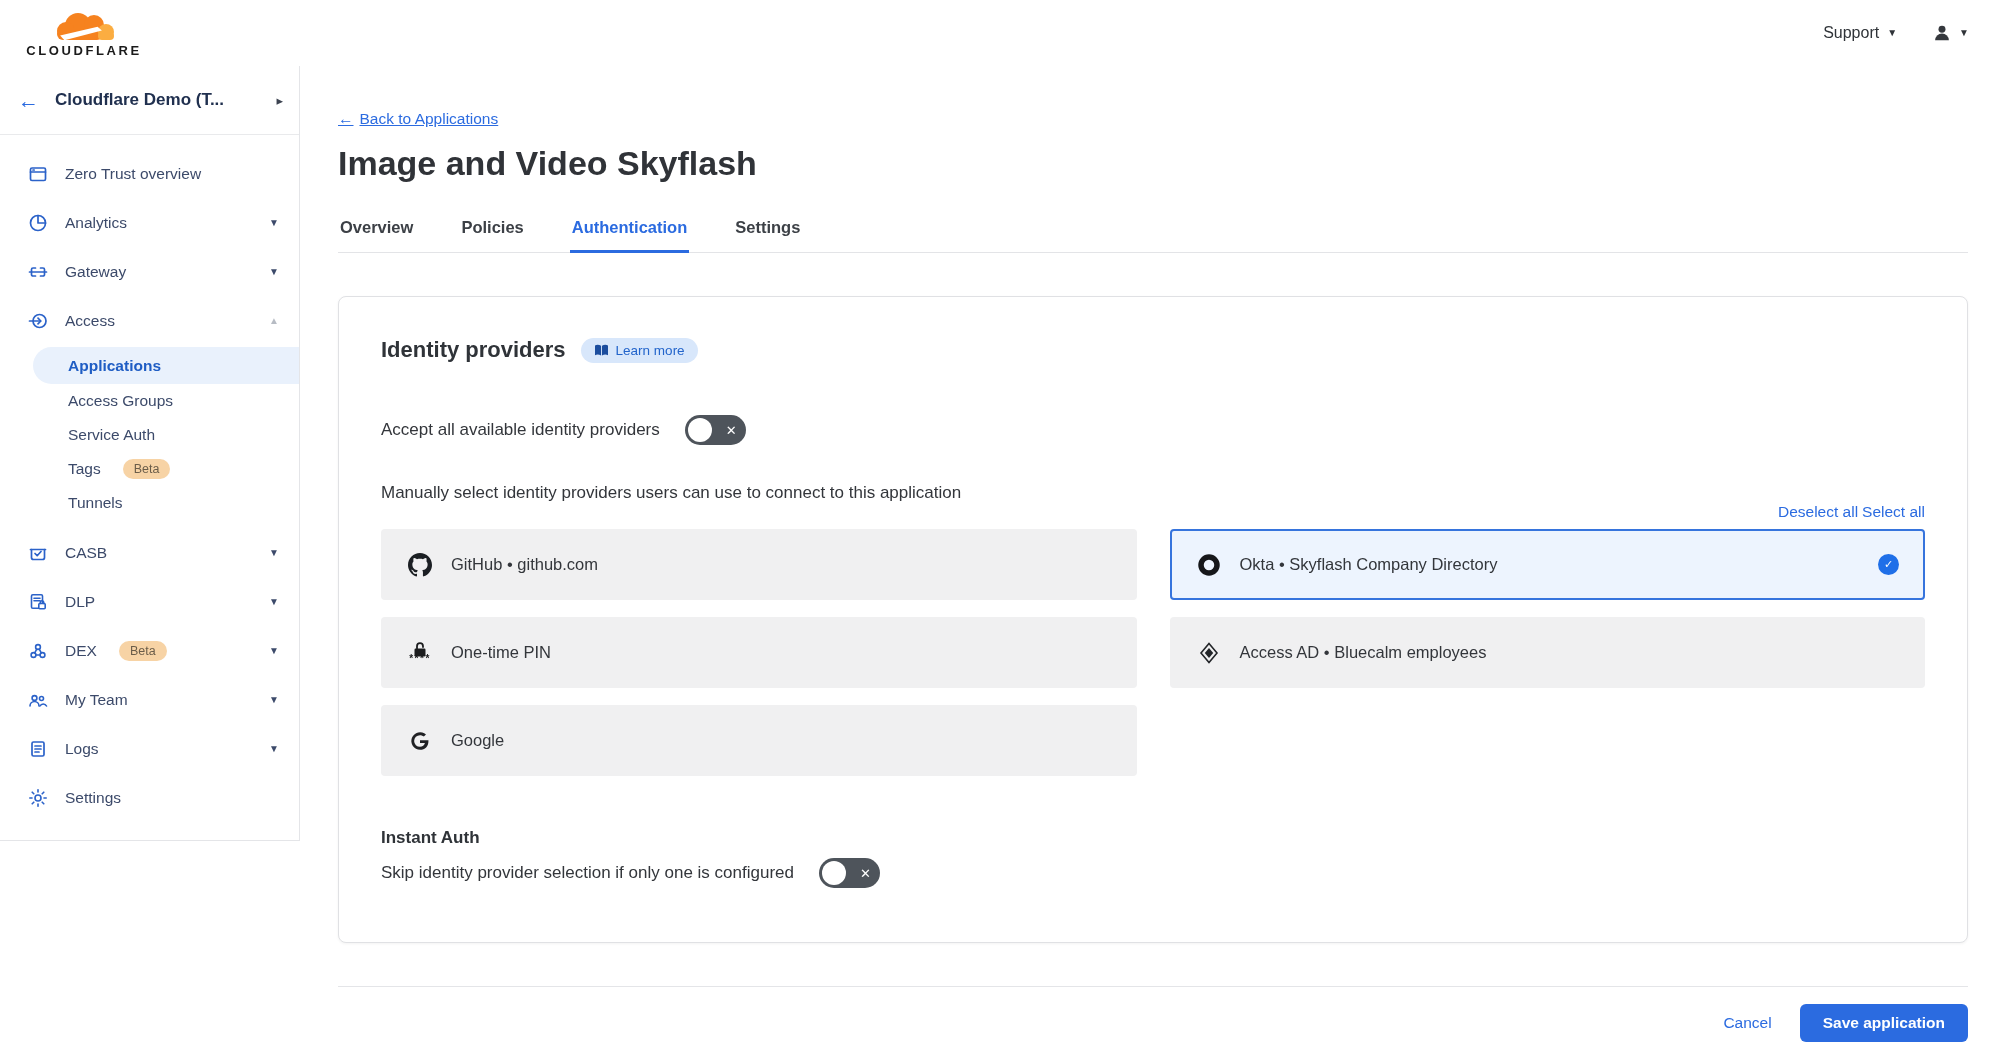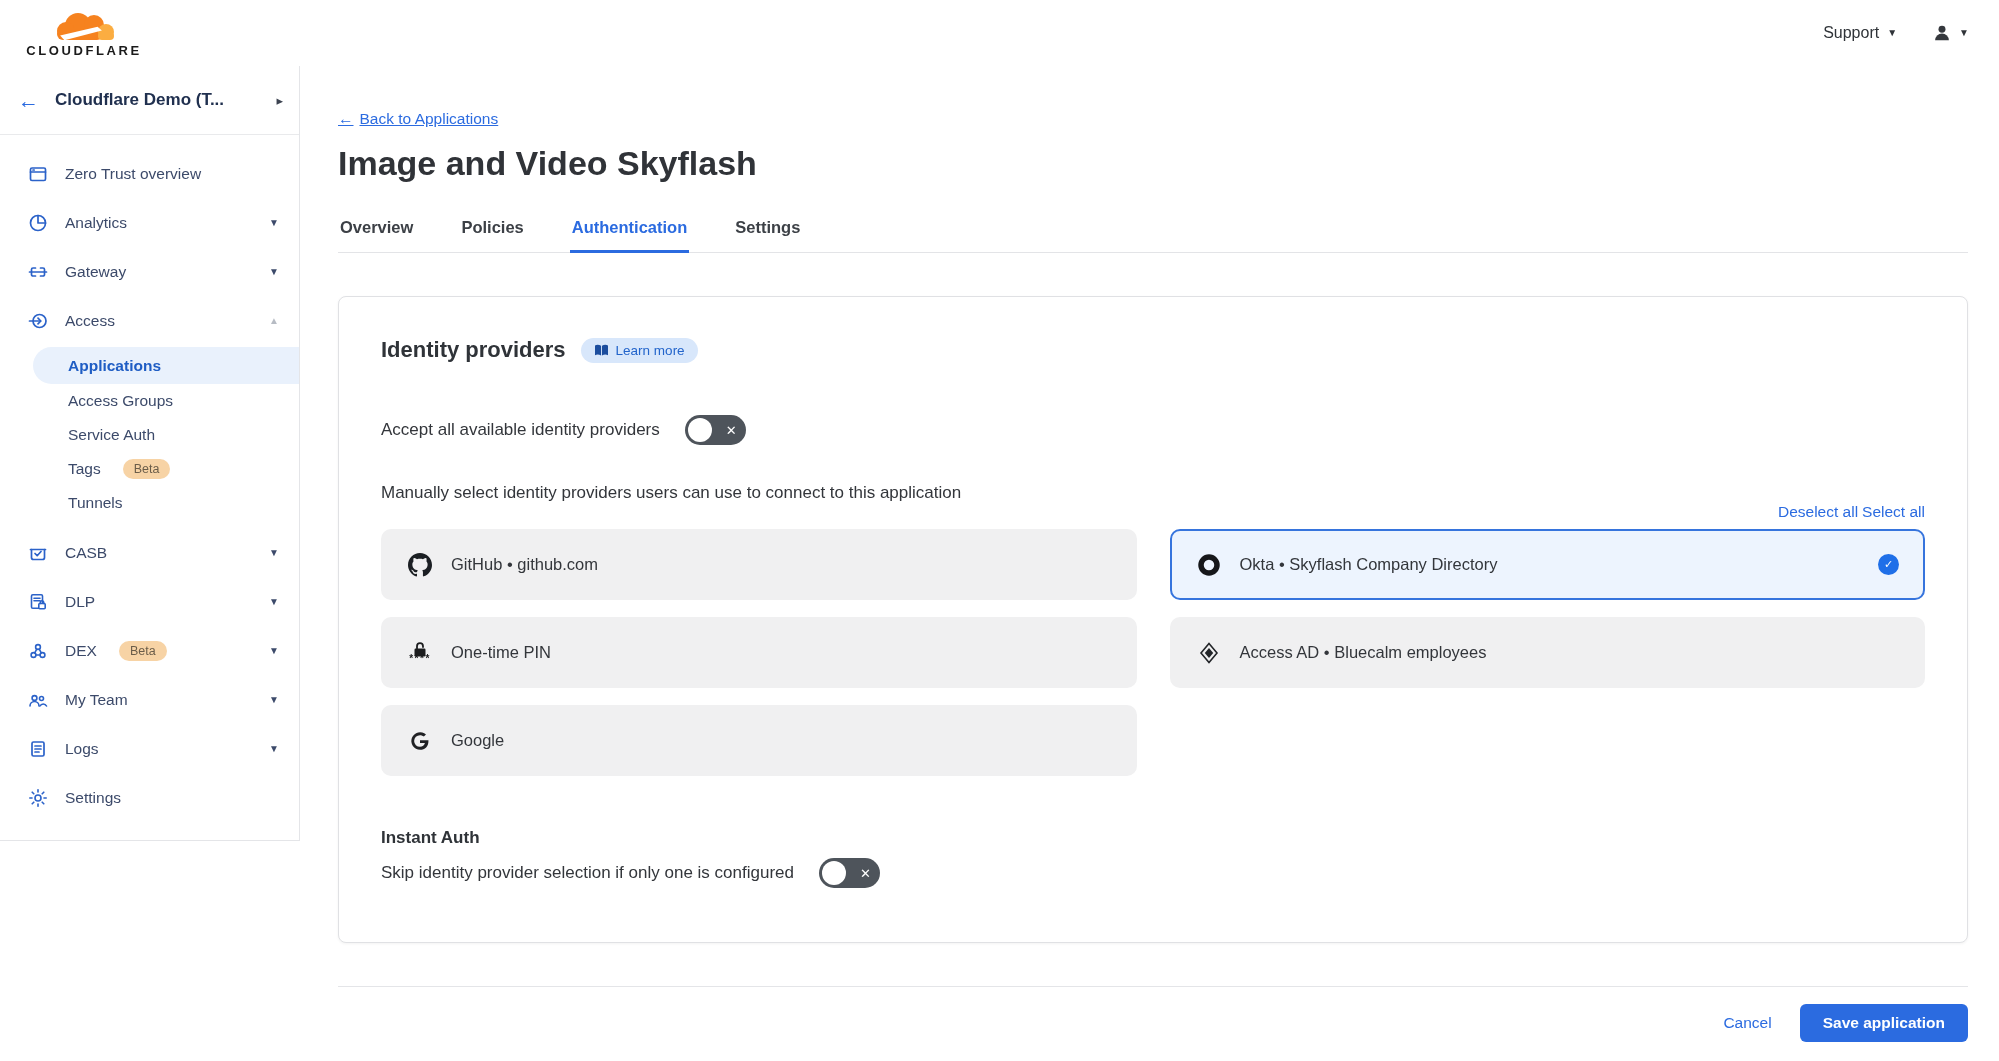--- a/index.html
+++ b/index.html
@@ -71,21 +71,21 @@
   .toggle .xmark { position:absolute; right:9px; top:50%; transform:translateY(-50%);
     color:#fff; font-size:13px; line-height:1; }
 
   .manual-hint { margin-top:38px; font-size:17px; color:#33363b; }
 
   .select-links { display:flex; justify-content:flex-end; gap:4px; 
     font-size:15.5px; color:#2b6be0; }
   .select-links span { cursor:pointer; }
 
   .providers { display:grid; grid-template-columns:1fr 1fr; column-gap:33px; row-gap:17px; margin-top:8px; }
-  .tile { height:71px; background:#f0f0f1; border-radius:10px; border:2px solid transparent;
+  .tile { height:71px; background:#f0f0f1; border-radius:4px; border:2px solid transparent;
     display:flex; align-items:center; padding:0 24px; gap:18px; cursor:pointer; }
   .tile-label { font-size:16.5px; color:#33363b; }
   .tile.selected { background:#edf4fe; border-color:#3674dd; }
   .tile-icon { width:26px; display:flex; flex-direction:column; align-items:center; justify-content:center; color:#1b1c1e; }
   .otp-stars { font-size:10px; letter-spacing:1.5px; font-weight:700; color:#1b1c1e; margin-top:-3px; line-height:1; }
   .check-circle { margin-left:auto; width:21px; height:21px; border-radius:50%; background:#1f6fe8;
     color:#fff; font-size:11px; display:flex; align-items:center; justify-content:center; }
 
   .instant-head { margin-top:52px; font-size:17px; font-weight:700; color:#2f3338; }
   .skip-row { margin-top:10px; }

